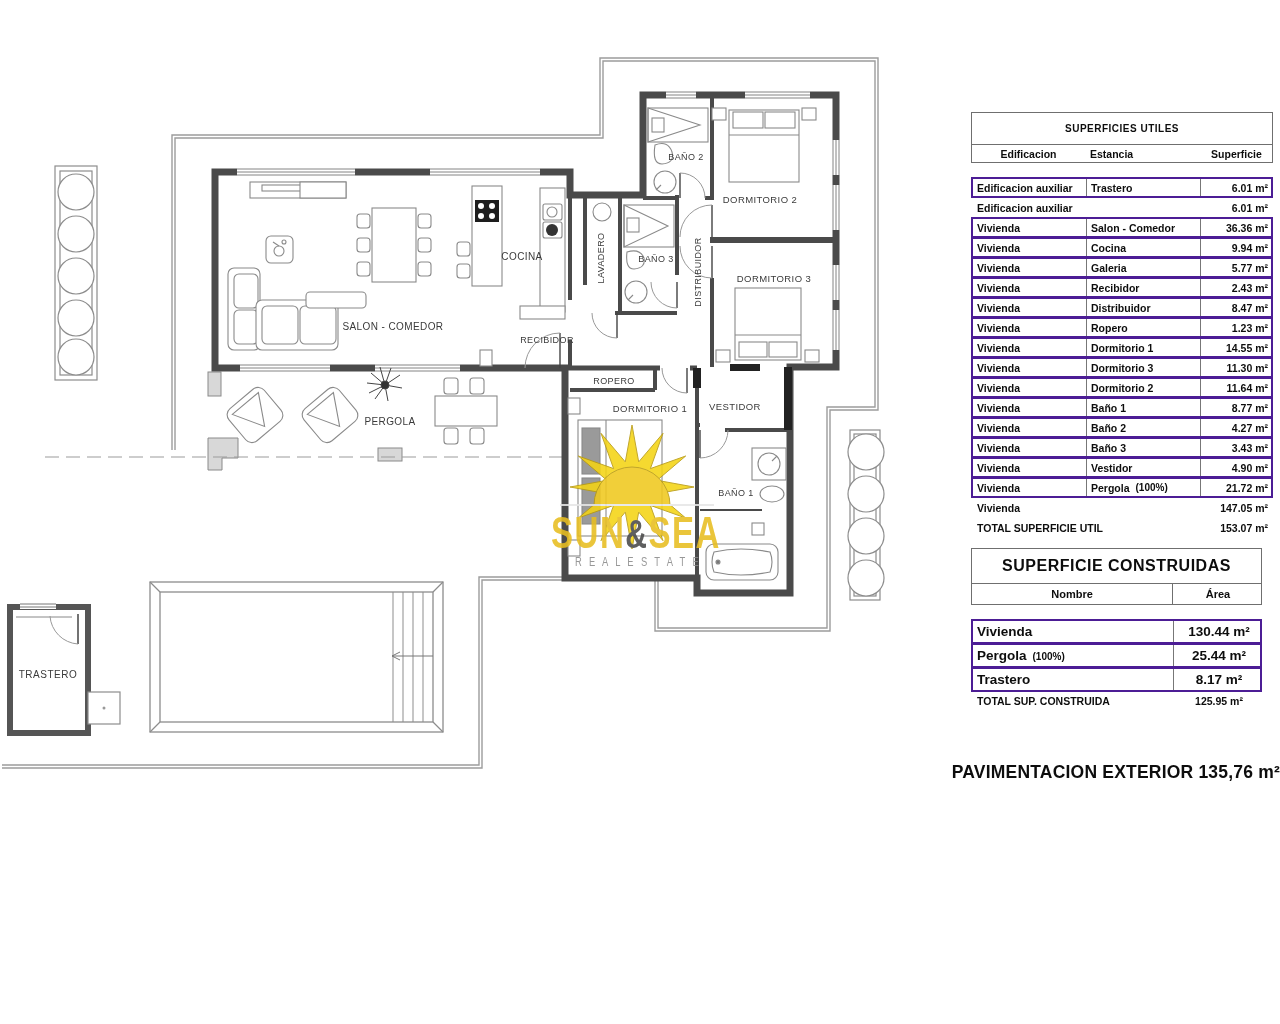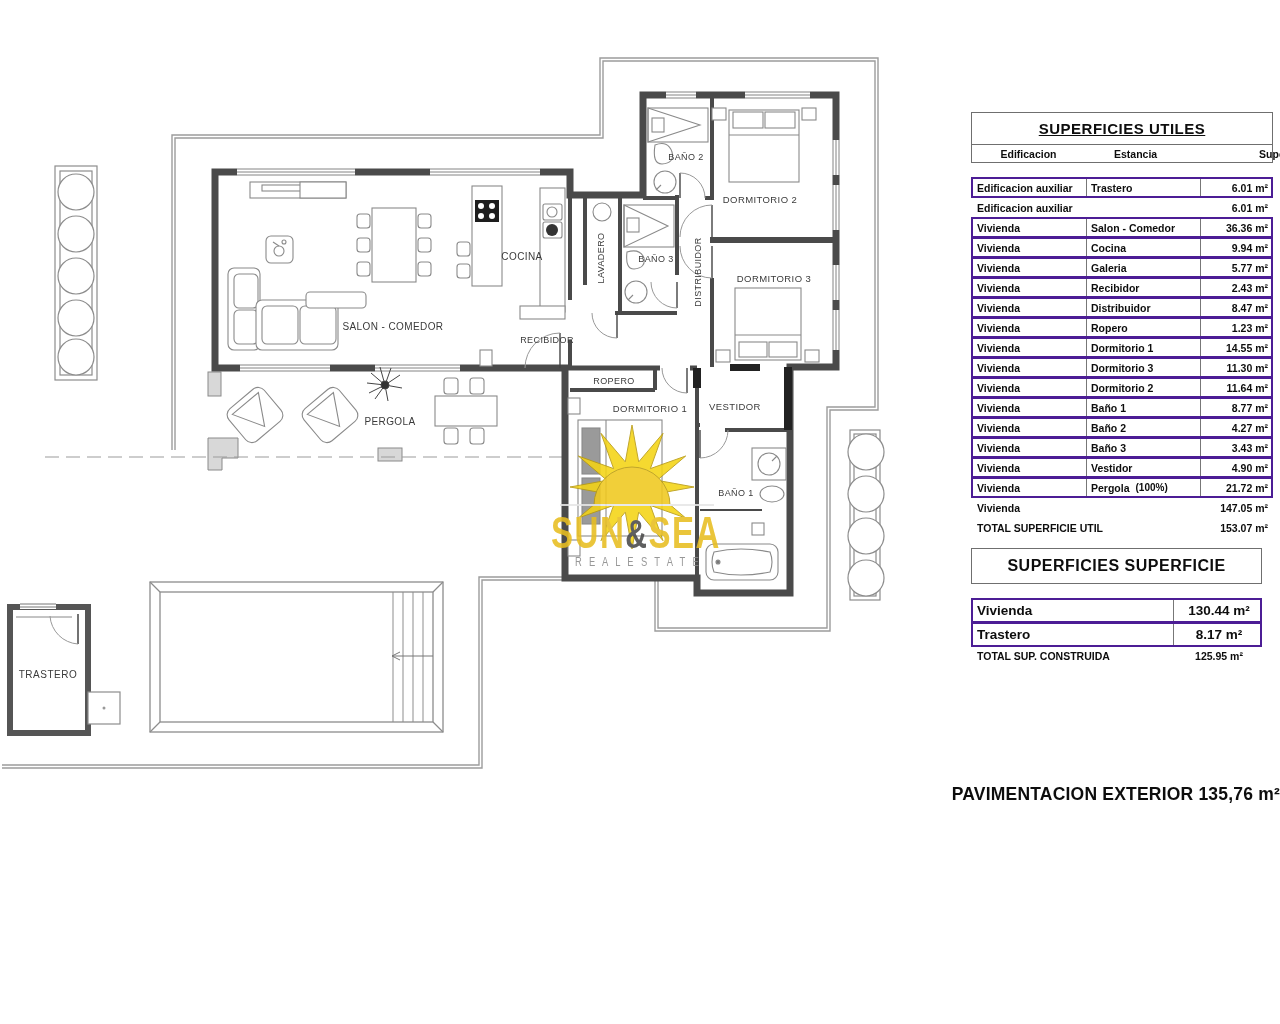--- a/index.html
+++ b/index.html
@@ -5,47 +5,47 @@
   html,body{margin:0;padding:0;background:#ffffff;}
   body{width:1280px;height:1024px;overflow:hidden;position:relative;
        font-family:"Liberation Sans",sans-serif;color:#111;}
   #stage{position:absolute;inset:0;background:#fff;}
   svg text{font-family:"Liberation Sans",sans-serif;}
 
   
   .tbl{position:absolute;color:#0d0d0d;}
   .t-title{border:1.5px solid #6f6f6f;text-align:center;font-weight:bold;
            display:flex;align-items:center;justify-content:center;letter-spacing:.5px;}
-  .t-head{border:1.5px solid #6f6f6f;margin-top:-1px;display:grid;font-weight:bold;gap:24px;}
+  .t-head{border:1.5px solid #6f6f6f;margin-top:-1px;display:grid;font-weight:bold;}
   .t-head span{display:flex;align-items:center;justify-content:center;}
   .t-body{margin-top:15px;}
   .r{display:grid;border:2px solid #4c1d95;margin-top:-1px;font-weight:bold;align-items:center;}
   .r.plain{border-color:transparent;}
   .r .cell{padding:0 4px;white-space:nowrap;overflow:visible;}
   .nota{font-size:10px;font-weight:bold;margin-left:6px;}
 
   #t-utiles{left:971px;top:112px;width:302px;}
-  #t-utiles .t-title{height:31px;font-size:15px;text-decoration:underline;}
+  #t-utiles .t-title{height:31px;font-size:10px;}
   #t-utiles .t-head{grid-template-columns:113px 114px 75px;height:17px;font-size:10.5px;}
   #t-utiles .t-head span:nth-child(2){justify-content:flex-start;padding-left:5px;}
   #t-utiles .r{grid-template-columns:113px 114px 75px;height:17px;font-size:10.5px;}
   #t-utiles .r .c2,#t-utiles .r .c3{border-left:1px solid #777;height:100%;display:flex;align-items:center;}
   #t-utiles .r .c3{justify-content:flex-end;padding-right:7px;}
   #t-utiles .r.plain .c2,#t-utiles .r.plain .c3{border-left-color:transparent;}
 
   #t-constr{left:971px;top:548px;width:291px;}
   #t-constr .t-title{height:34px;font-size:16px;}
   #t-constr .t-head{grid-template-columns:200px 91px;height:20px;font-size:11px;}
   #t-constr .t-head span:nth-child(2){border-left:1px solid #6f6f6f;}
   #t-constr .r{grid-template-columns:200px 91px;height:21px;font-size:13.5px;}
   #t-constr .r .c2{border-left:1px solid #777;height:100%;display:flex;align-items:center;justify-content:center;}
   #t-constr .r.plain{height:15px;font-size:10.5px;}
   #t-constr .r.plain .c2{border-left-color:transparent;}
 
-  #pav{position:absolute;left:900px;top:784px;width:380px;text-align:right;
+  #pav{position:absolute;left:900px;top:762px;width:380px;text-align:right;
        font-size:17.5px;font-weight:bold;letter-spacing:.2px;white-space:nowrap;color:#0d0d0d;}
 </style>
 </head>
 <body>
 
 <div id="stage">
 
 <svg width="950" height="800" viewBox="0 0 950 800" style="position:absolute;left:0;top:0;">
 
   <g stroke="#9c9c9c" stroke-width="1.4" fill="none">
@@ -540,28 +540,36 @@
         <span class="cell c2">
             <span></span>
             <span class="nota"></span>
           </span>
         <span class="cell c3">153.07 m²</span>
       </div>
     </div>
 </div>
 
 <div class="tbl" id="t-constr">
-  <div class="t-title">SUPERFICIES SUPERFICIE</div>
+  <div class="t-title">SUPERFICIE CONSTRUIDAS</div>
+  <div class="t-head">
+    <span>Nombre</span>
+    <span>Área</span>
+  </div>
   <div class="t-body">
 
       <div class="r">
         <span class="cell c1"><span>Vivienda</span><span class="nota"></span></span>
         <span class="cell c2">130.44 m²</span>
       </div>
 
+      <div class="r">
+        <span class="cell c1"><span>Pergola</span><span class="nota">(100%)</span></span>
+        <span class="cell c2">25.44 m²</span>
+      </div>
 
       <div class="r">
         <span class="cell c1"><span>Trastero</span><span class="nota"></span></span>
         <span class="cell c2">8.17 m²</span>
       </div>
 
       <div class="r plain">
         <span class="cell c1"><span>TOTAL SUP. CONSTRUIDA</span><span class="nota"></span></span>
         <span class="cell c2">125.95 m²</span>
       </div>

